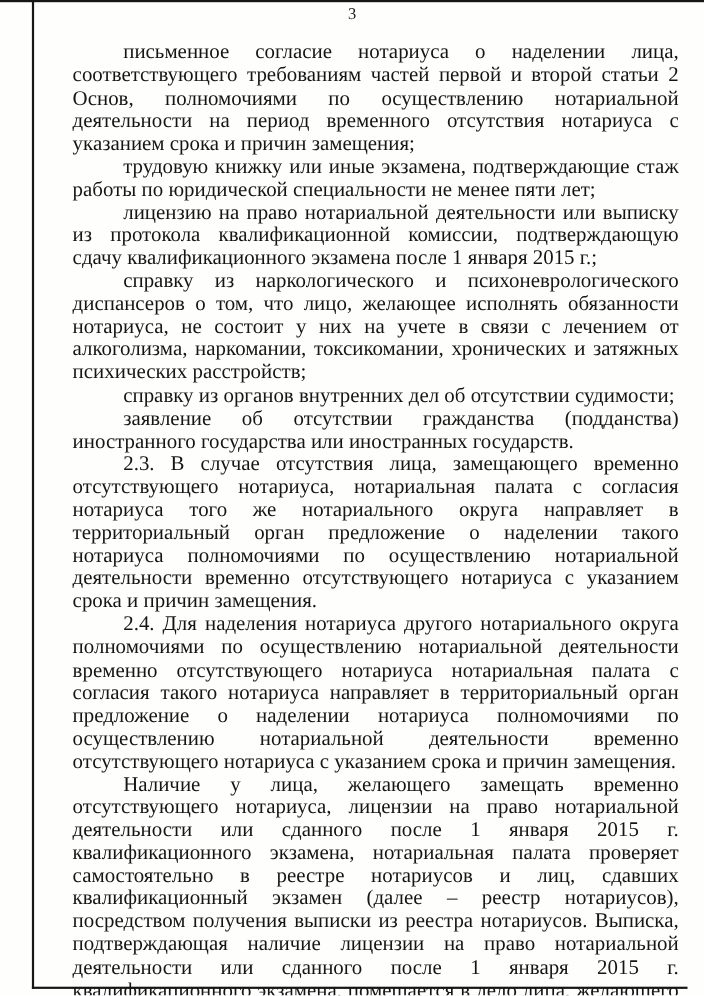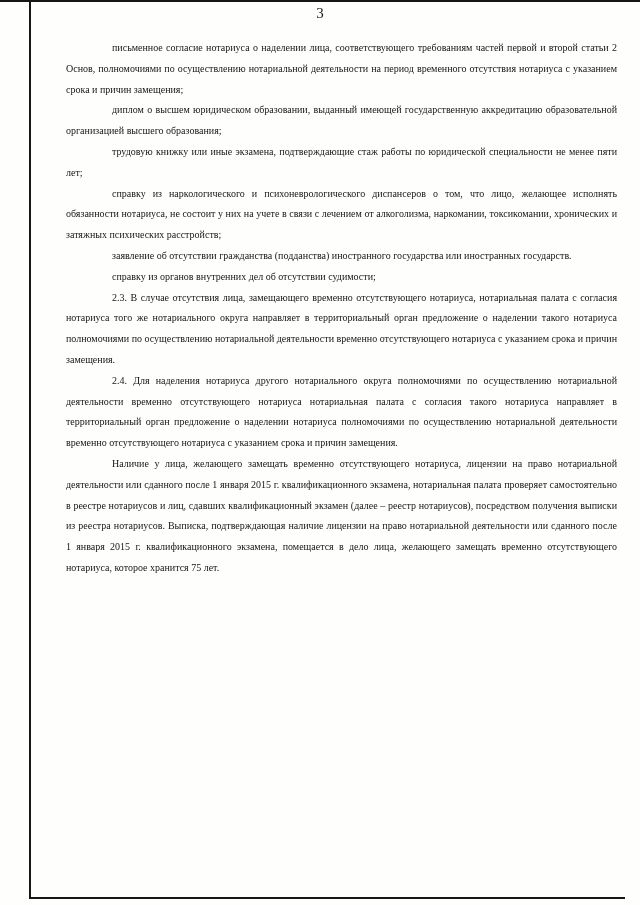--- a/index.html
+++ b/index.html
@@ -52,40 +52,40 @@
   }
   .content {
     position: absolute;
     top: 38px;
     left: 66px;
     width: 551px;
   }
   .content p {
     margin: 0;
     padding: 0;
-    font-size: 10px;
+    font-size: 19px;
     line-height: 20.8px;
     text-align: justify;
     text-indent: 46px;
   }
 </style>
 </head>
 <body>
 
 <div class="page">
   <div class="scan-border-top"></div>
   <div class="scan-border-left"></div>
   <div class="scan-border-bottom"></div>
 
   <div class="page-number">3</div>
 
   <div class="content">
     <p>письменное согласие нотариуса о наделении лица, соответствующего требованиям частей первой и второй статьи 2 Основ, полномочиями по осуществлению нотариальной деятельности на период временного отсутствия нотариуса с указанием срока и причин замещения;</p>
-    <p>диплом о высшем юридическом образовании, выданный имеющей государственную аккредитацию образовательной организацией высшего образования;</p>
     <p>трудовую книжку или иные экзамена, подтверждающие стаж работы по юридической специальности не менее пяти лет;</p>
+    <p>лицензию на право нотариальной деятельности или выписку из протокола квалификационной комиссии, подтверждающую сдачу квалификационного экзамена после 1 января 2015 г.;</p>
     <p>справку из наркологического и психоневрологического диспансеров о том, что лицо, желающее исполнять обязанности нотариуса, не состоит у них на учете в связи с лечением от алкоголизма, наркомании, токсикомании, хронических и затяжных психических расстройств;</p>
+    <p>справку из органов внутренних дел об отсутствии судимости;</p>
     <p>заявление об отсутствии гражданства (подданства) иностранного государства или иностранных государств.</p>
-    <p>справку из органов внутренних дел об отсутствии судимости;</p>
     <p>2.3. В случае отсутствия лица, замещающего временно отсутствующего нотариуса, нотариальная палата с согласия нотариуса того же нотариального округа направляет в территориальный орган предложение о наделении такого нотариуса полномочиями по осуществлению нотариальной деятельности временно отсутствующего нотариуса с указанием срока и причин замещения.</p>
     <p>2.4. Для наделения нотариуса другого нотариального округа полномочиями по осуществлению нотариальной деятельности временно отсутствующего нотариуса нотариальная палата с согласия такого нотариуса направляет в территориальный орган предложение о наделении нотариуса полномочиями по осуществлению нотариальной деятельности временно отсутствующего нотариуса с указанием срока и причин замещения.</p>
     <p>Наличие у лица, желающего замещать временно отсутствующего нотариуса, лицензии на право нотариальной деятельности или сданного после 1 января 2015 г. квалификационного экзамена, нотариальная палата проверяет самостоятельно в реестре нотариусов и лиц, сдавших квалификационный экзамен (далее – реестр нотариусов), посредством получения выписки из реестра нотариусов. Выписка, подтверждающая наличие лицензии на право нотариальной деятельности или сданного после 1 января 2015 г. квалификационного экзамена, помещается в дело лица, желающего замещать временно отсутствующего нотариуса, которое хранится 75 лет.</p>
   </div>
 </div>
 
 </body></html>

